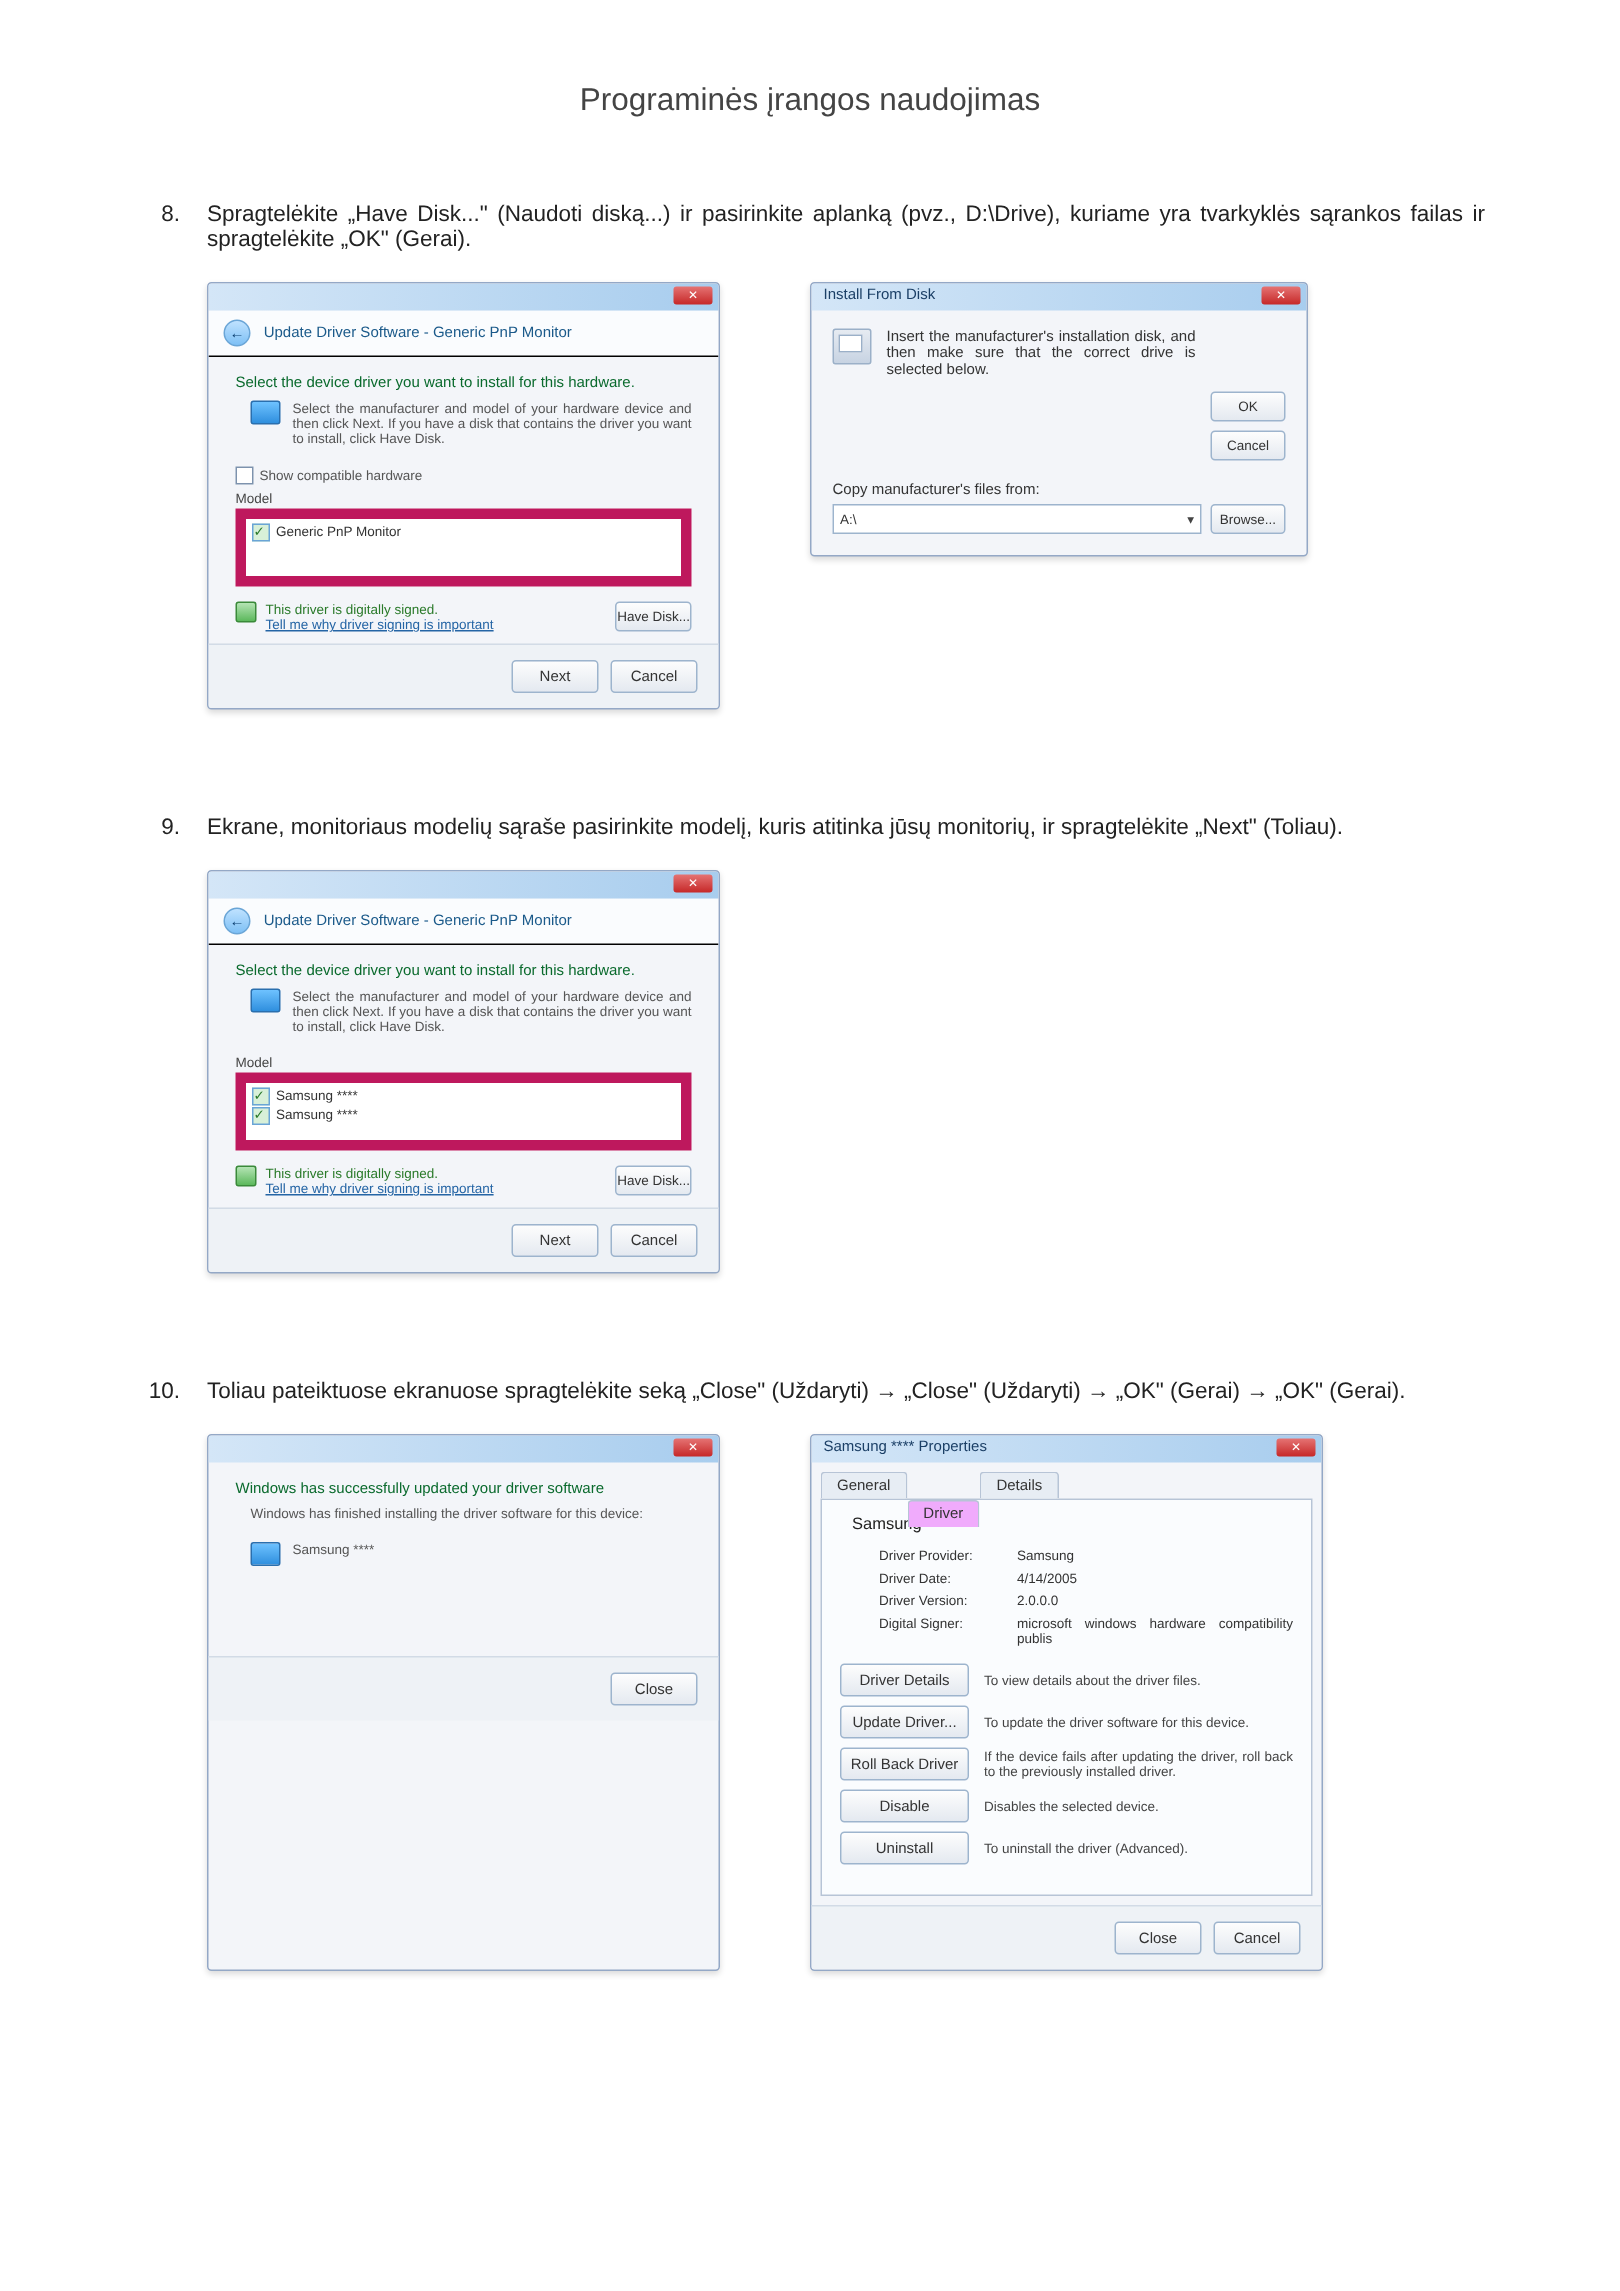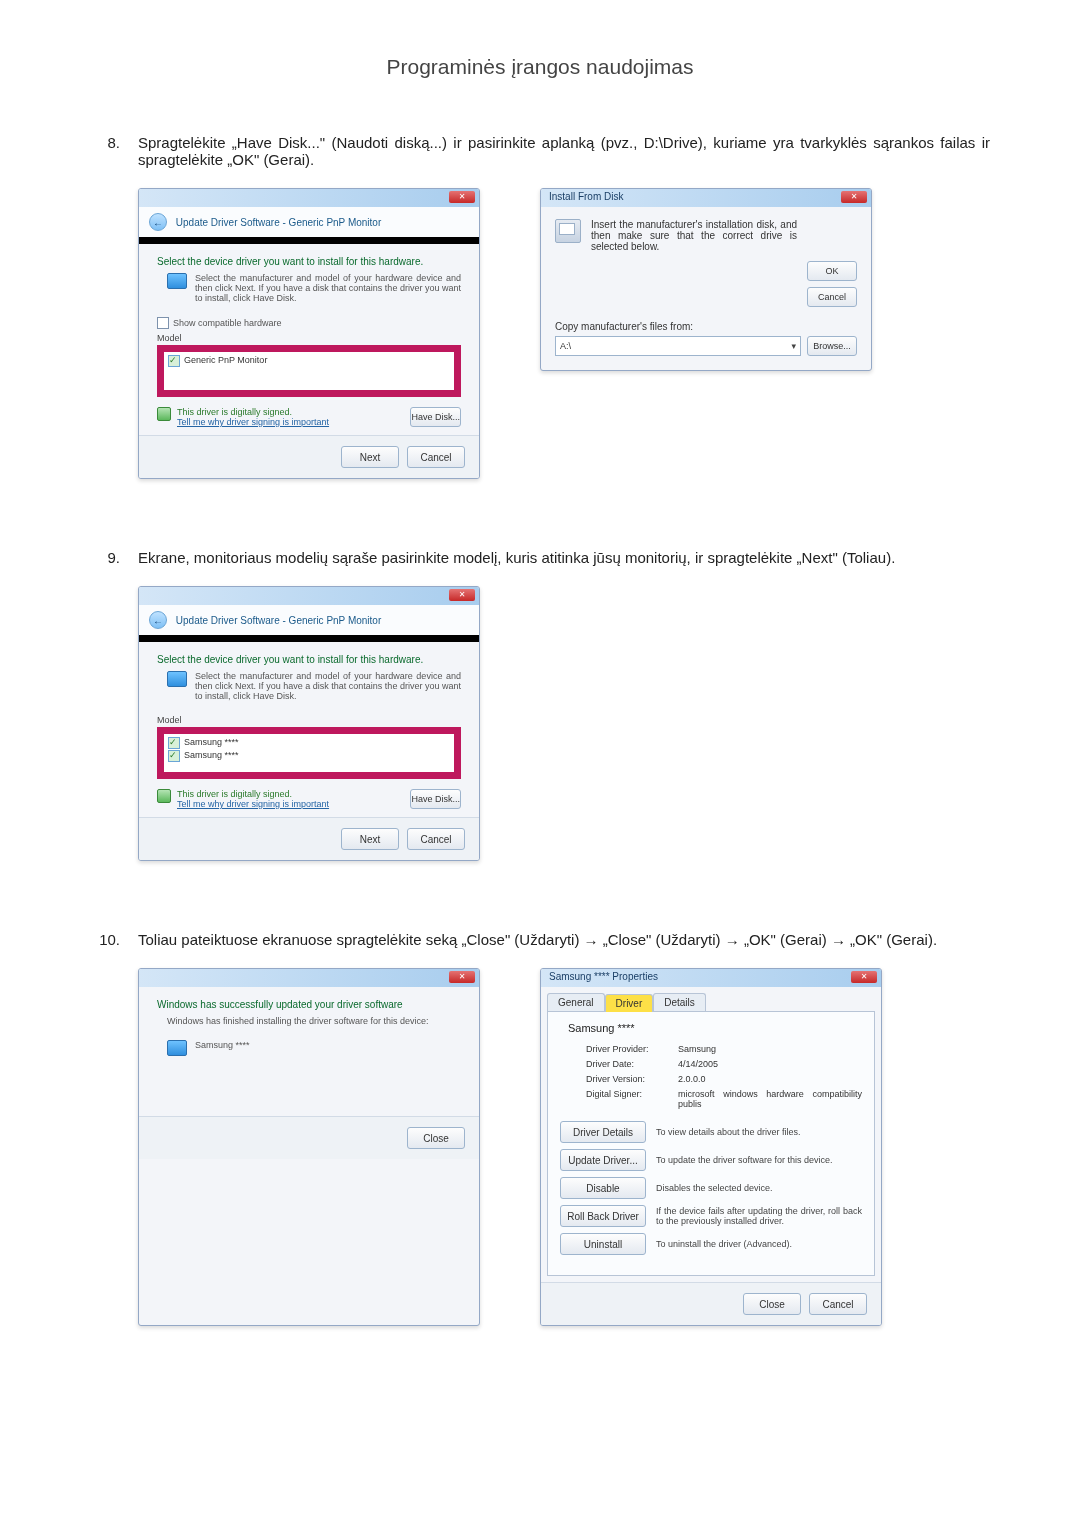--- a/index.html
+++ b/index.html
@@ -80,21 +80,21 @@
     color: #fff;
     text-align: center;
     line-height: 12px;
     font-size: 8px;
   }
   .crumb {
     padding: 6px 10px;
     color: #1b5a8a;
     font-size: 10px;
     background: #fafcfe;
-    border-bottom: 7px solid #000000;
+    border-bottom: 1px solid #000000;
   }
   .crumb .backnav {
     display:inline-flex;
     align-items:center;
     justify-content:center;
     width:16px;height:16px;
     border-radius:50%;
     background:linear-gradient(#bfe2ff,#7ec0f5);
     color:#0b3e6f;
     font-size:10px;
@@ -196,21 +196,21 @@
     padding:0 4px;font-size:9px;color:#333;
   }
   .combo .arrow{color:#444;}
   .tabs{
     display:flex;gap:0;margin:6px 6px 0 6px;font-size:10px;
   }
   .tab{
     padding:3px 10px;border:1px solid #b7c4d6;border-bottom:none;
     background:#e7edf4;color:#333;border-radius:3px 3px 0 0;
   }
-  .tab.active{background:#fde047;position:relative;top:1px;}
+  .tab.active{background:#f0abfc;position:relative;top:19px;}
   .tabbody{
     margin:0 6px 6px 6px;border:1px solid #b7c4d6;background:#fafcfe;
     padding:10px 12px 14px 12px;
   }
   .prophead{
     display:flex;gap:8px;align-items:center;margin-bottom:10px;
     font-size:11px;color:#222;
   }
   .kv{display:grid;grid-template-columns:92px 1fr;row-gap:5px;font-size:9px;margin-left:26px;margin-bottom:12px;}
   .kv .k{color:#333;}
@@ -410,26 +410,26 @@
               </div>
               <div class="actrow">
                 <div class="btn">Driver Details</div>
                 <div class="desc">To view details about the driver files.</div>
               </div>
               <div class="actrow">
                 <div class="btn">Update Driver...</div>
                 <div class="desc">To update the driver software for this device.</div>
               </div>
               <div class="actrow">
+                <div class="btn">Roll Back Driver</div>
+                <div class="desc">If the device fails after updating the driver, roll back to the previously installed driver.</div>
+              </div>
+              <div class="actrow">
                 <div class="btn">Disable</div>
                 <div class="desc">Disables the selected device.</div>
-              </div>
-              <div class="actrow">
-                <div class="btn">Roll Back Driver</div>
-                <div class="desc">If the device fails after updating the driver, roll back to the previously installed driver.</div>
               </div>
               <div class="actrow">
                 <div class="btn">Uninstall</div>
                 <div class="desc">To uninstall the driver (Advanced).</div>
               </div>
             </div>
             <div class="btnrow">
               <div class="btn">Close</div>
               <div class="btn">Cancel</div>
             </div>

